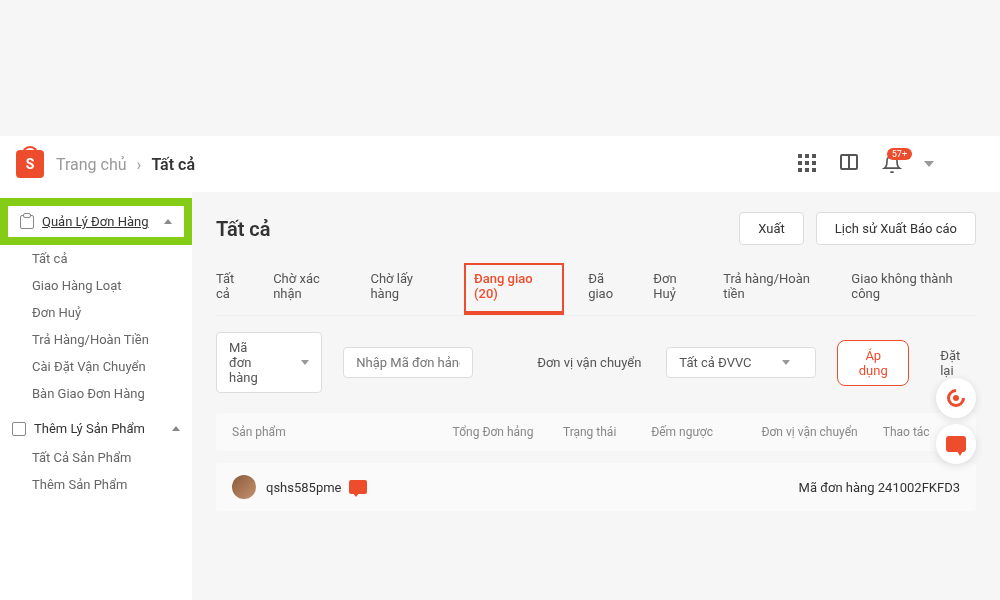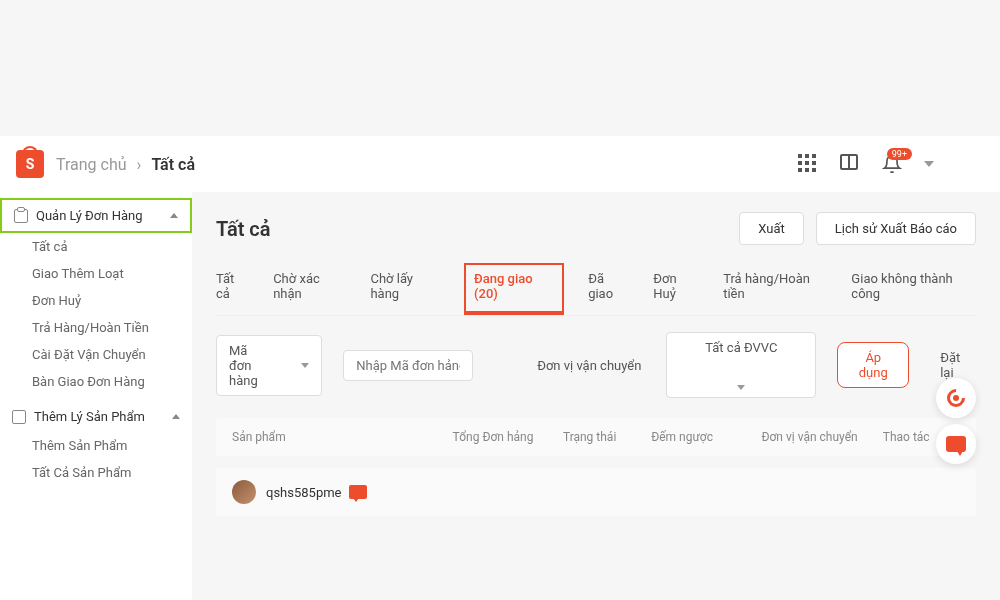--- a/index.html
+++ b/index.html
@@ -41,21 +41,21 @@
     .badge { position: absolute; top: -6px; right: -10px; background: #ee4d2d; color: #fff; font-size: 9px; padding: 1px 5px; border-radius: 8px; }
     .chevron-down { width: 0; height: 0; border-left: 5px solid transparent; border-right: 5px solid transparent; border-top: 6px solid #999; }
     
     .layout { display: flex; height: calc(100% - 192px); }
     .sidebar { width: 192px; background: #fff; padding-top: 6px; }
     .section-header {
       display: flex; align-items: center; padding: 8px 12px;
       font-size: 13px; color: #333; gap: 8px;
       position: relative;
     }
-    .section-header.highlighted { border: 2px solid #84cc16; }
+    .section-header.highlighted { border: 8px solid #84cc16; text-decoration: underline; }
     .section-icon { width: 14px; height: 14px; border: 1.5px solid #888; border-radius: 2px; position: relative; }
     .section-icon.clipboard::before { content: ""; position: absolute; top: -3px; left: 2px; right: 2px; height: 3px; background: #fff; border: 1.5px solid #888; border-radius: 2px; }
     .section-chevron { margin-left: auto; width: 0; height: 0; border-left: 4px solid transparent; border-right: 4px solid transparent; border-bottom: 5px solid #888; }
     .nav-item { padding: 6px 12px 6px 32px; font-size: 13px; color: #666; cursor: pointer; }
     
     .main { flex: 1; padding: 20px 24px; overflow: hidden; }
     .page-title-row { display: flex; align-items: center; margin-bottom: 18px; }
     .page-title { font-size: 20px; font-weight: 600; color: #333; }
     .title-actions { margin-left: auto; display: flex; gap: 12px; }
     .btn { padding: 8px 18px; border: 1px solid #ddd; background: #fff; border-radius: 4px; font-size: 13px; color: #333; cursor: pointer; }
@@ -64,21 +64,21 @@
     .tab { padding: 8px 0 14px; font-size: 13px; color: #555; cursor: pointer; position: relative; }
     .tab.active { color: #ee4d2d; font-weight: 500; }
     .tab.active::after { content: ""; position: absolute; bottom: 0; left: 0; right: 0; height: 2px; background: #ee4d2d; }
     .tab.highlighted { border: 2px solid #ee4d2d; padding: 6px 8px 12px; }
     
     .filters { display: flex; gap: 21px; margin-bottom: 20px; align-items: center; }
     .select { display: flex; align-items: center; padding: 7px 12px; border: 1px solid #ddd; background: #fff; border-radius: 4px; font-size: 13px; color: #555; gap: 30px; cursor: pointer; }
     .select .arrow { width: 0; height: 0; border-left: 4px solid transparent; border-right: 4px solid transparent; border-top: 5px solid #999; }
     .input { padding: 7px 12px; border: 1px solid #ddd; border-radius: 4px; font-size: 13px; width: 130px; background: #fff; }
     .select.wide { flex: 0 0 auto; min-width: 100px; }
-    .select.wider { min-width: 150px; flex-direction: column; }
+    .select.wider { min-width: 150px; }
     .btn-orange { padding: 7px 18px; border: 1px solid #ee4d2d; background: #fff; color: #ee4d2d; border-radius: 8px; font-size: 13px; cursor: pointer; }
     .link { font-size: 13px; color: #555; cursor: pointer; padding: 7px 10px; }
     
     .count-title { font-size: 17px; font-weight: 600; color: #333; margin-bottom: 12px; }
     
     .table-header { display: flex; padding: 12px 16px; background: #fafafa; font-size: 12px; color: #888; border-radius: 4px; margin-bottom: 12px; justify-content: center; }
     .col-product { flex: 2; }
     .col-total { flex: 1; }
     .col-status { flex: 0.8; }
     .col-countdown { flex: 1; }
@@ -128,47 +128,47 @@
           <span></span>
         </div>
     </div>
     <div class="icon-btn">
       <div class="icon-book"></div>
     </div>
     <div class="icon-btn icon-bell">
       <svg viewBox="0 0 24 24" fill="none" stroke="#555" stroke-width="2">
           <path d="M18 8A6 6 0 006 8c0 7-3 9-3 9h18s-3-2-3-9M13.7 21a2 2 0 01-3.4 0"></path>
         </svg>
-      <span class="badge">99+</span>
+      <span class="badge">57+</span>
     </div>
     <div class="chevron-down"></div>
   </div>
 </div>
 
 <div class="layout">
   <div class="sidebar">
     <div class="section-header highlighted">
       <div class="section-icon clipboard"></div>
       <span>Quản Lý Đơn Hàng</span>
       <div class="section-chevron"></div>
     </div>
     <div class="nav-item">Tất cả</div>
-    <div class="nav-item">Giao Thêm Loạt</div>
+    <div class="nav-item">Giao Hàng Loạt</div>
     <div class="nav-item">Đơn Huỷ</div>
     <div class="nav-item">Trả Hàng/Hoàn Tiền</div>
     <div class="nav-item">Cài Đặt Vận Chuyển</div>
     <div class="nav-item">Bàn Giao Đơn Hàng</div>
 
     <div class="section-header" style="margin-top:6px;">
       <div class="section-icon"></div>
       <span>Thêm Lý Sản Phẩm</span>
       <div class="section-chevron"></div>
     </div>
+    <div class="nav-item">Tất Cả Sản Phẩm</div>
     <div class="nav-item">Thêm Sản Phẩm</div>
-    <div class="nav-item">Tất Cả Sản Phẩm</div>
   </div>
 
   <div class="main">
     <div class="page-title-row">
       <div class="page-title">Tất cả</div>
       <div class="title-actions">
         <button class="btn">Xuất</button>
         <button class="btn">Lịch sử Xuất Báo cáo</button>
       </div>
     </div>
@@ -210,20 +210,21 @@
       <div class="col-countdown">Đếm ngược</div>
       <div class="col-shipping">Đơn vị vận chuyển</div>
       <div class="col-action">Thao tác</div>
     </div>
 
     <div class="order-row">
       <div class="avatar"></div>
       <span class="username">qshs585pme</span>
       <div class="chat-icon"></div>
       <div class="order-spacer"></div>
+      <span class="order-id">Mã đơn hàng 241002FKFD3</span>
     </div>
   </div>
 </div>
 
 <div class="float-btn top">
   <div class="float-circle"></div>
 </div>
 <div class="float-btn bottom">
   <div class="float-chat"></div>
 </div>

